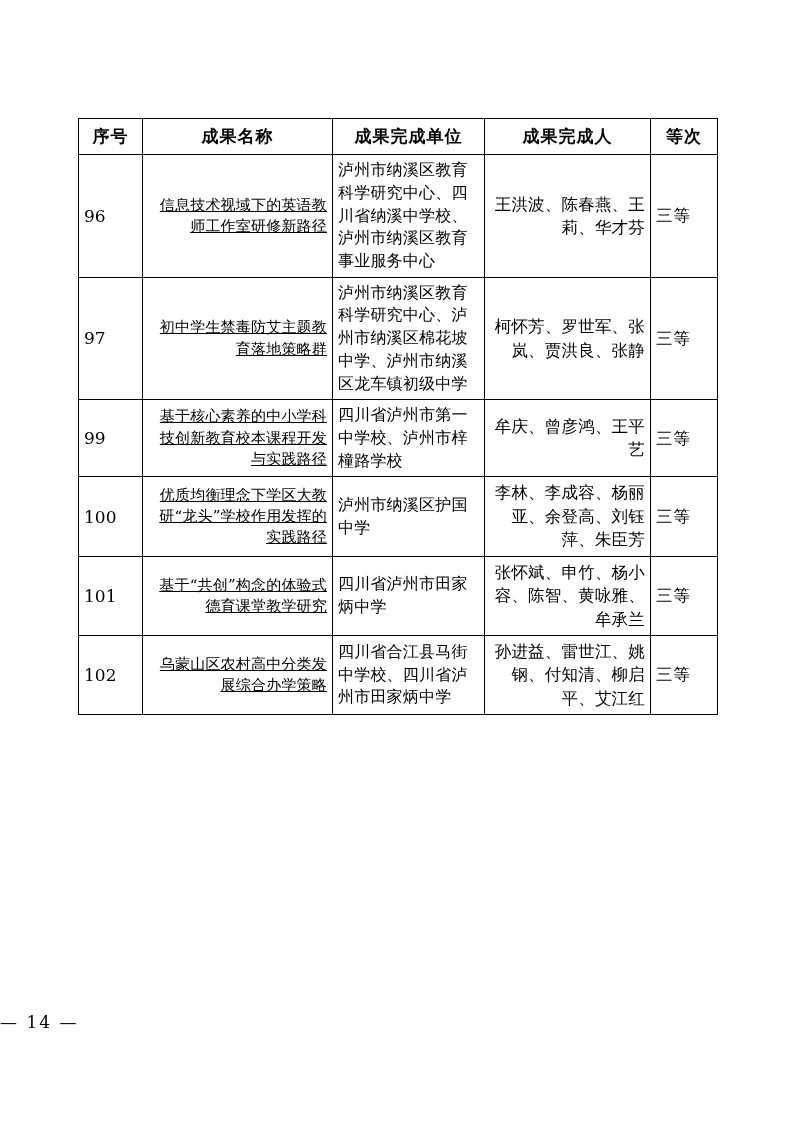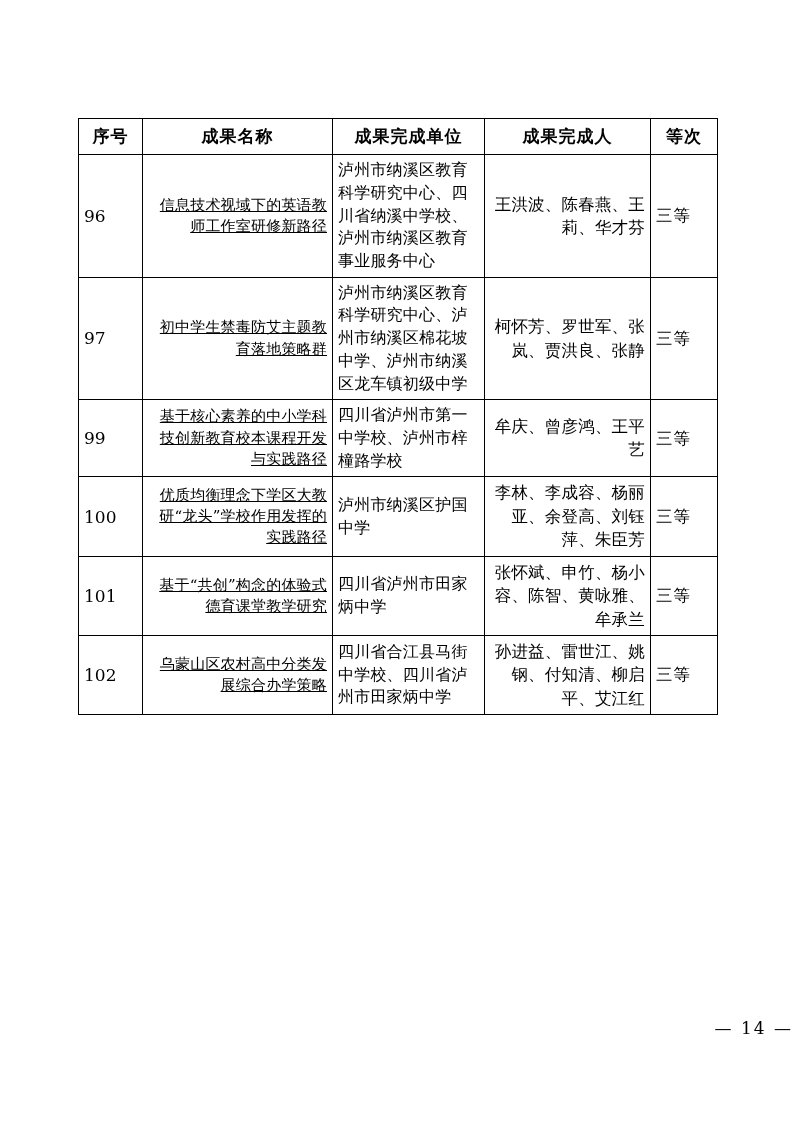--- a/index.html
+++ b/index.html
@@ -70,22 +70,22 @@
   }
   td.grade {
     font-size: 16.5px;
     text-align: left;
     letter-spacing: 1px;
   }
   .footer {
     position: absolute;
     left: 0;
     right: 0;
-    bottom: 84px;
-    text-align: right;
+    bottom: 90px;
+    text-align: left;
     font-size: 17px;
     letter-spacing: 2px;
     font-family: "DejaVu Serif", "Liberation Serif", serif;
   }
 </style>
 </head>
 <body>
 
 <div class="page">
 

